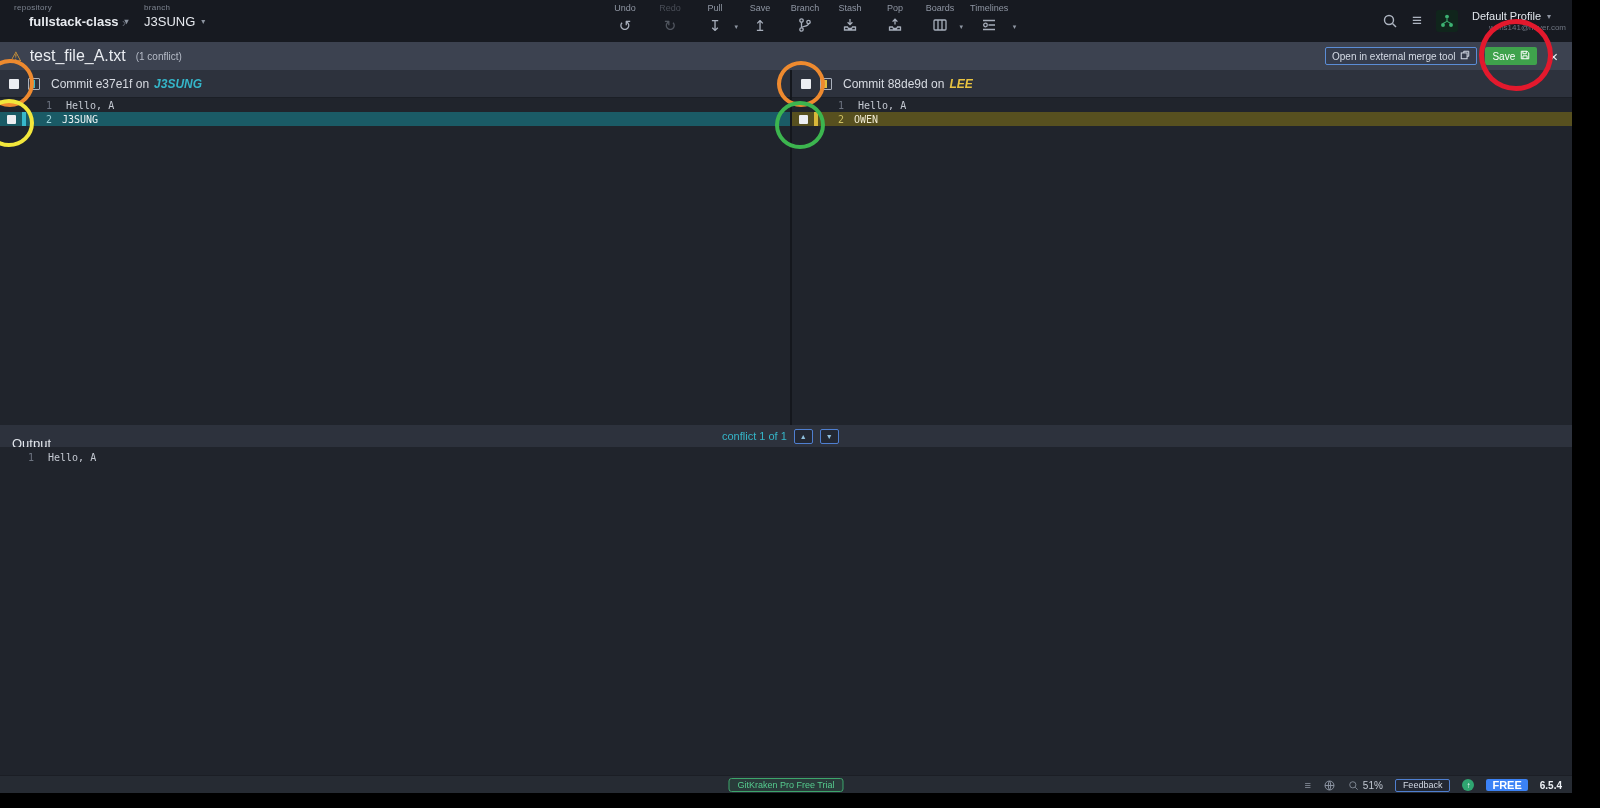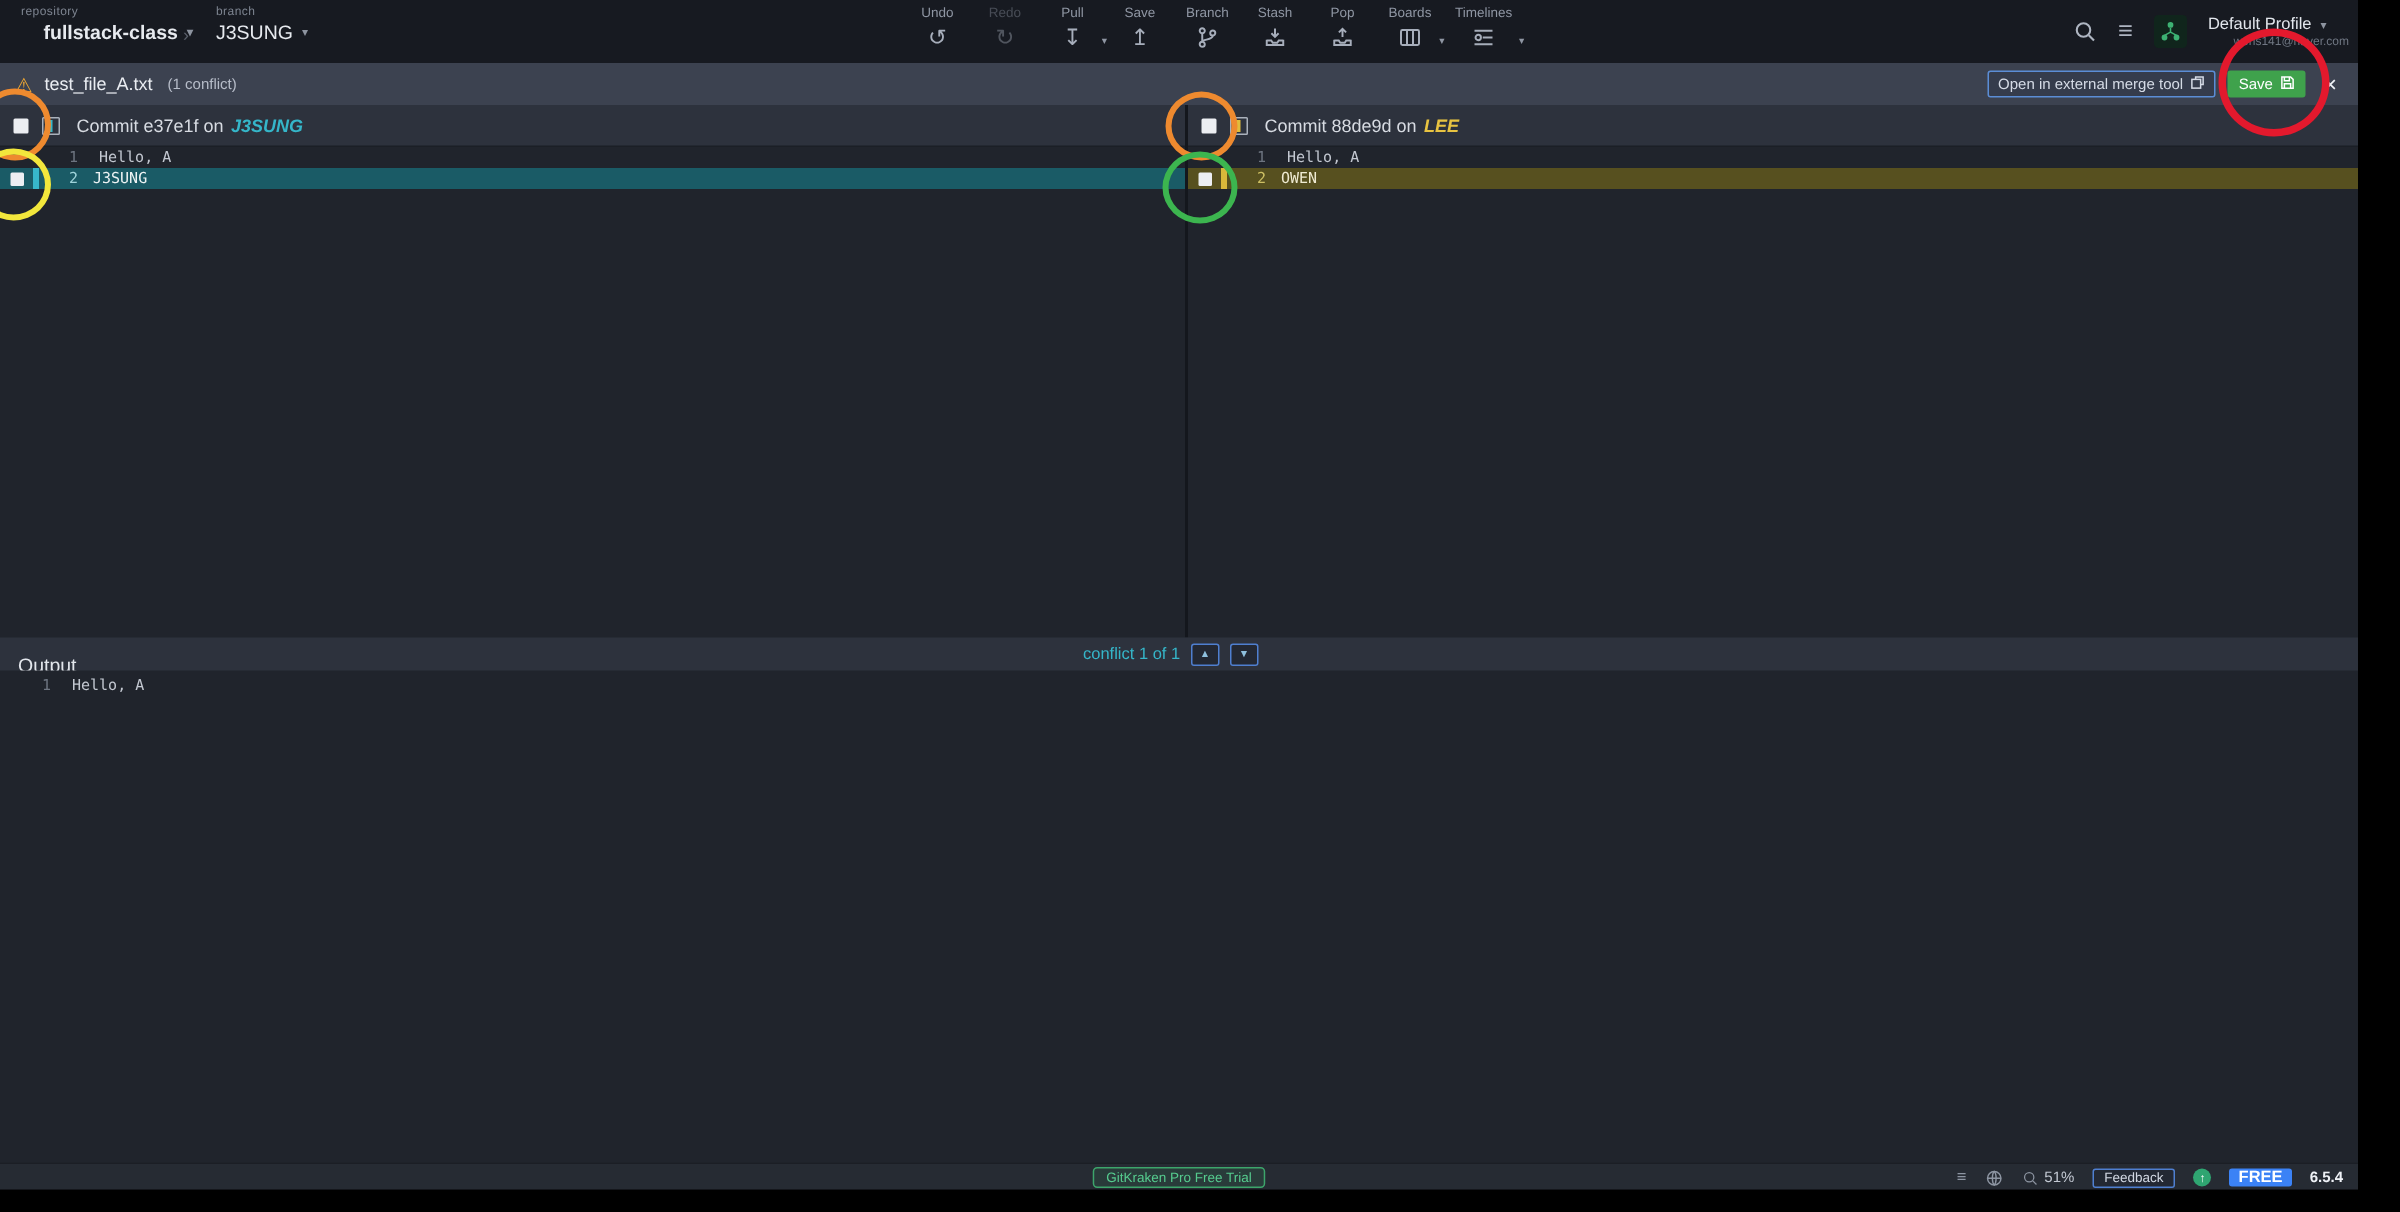--- a/index.html
+++ b/index.html
@@ -31,21 +31,21 @@
   .icon-btn svg { stroke:#aeb5c1; fill:none; stroke-width:1.4; }
   .hamburger { font-size:17px; }
   .avatar { width:22px; height:22px; border-radius:3px; background:#10251c; display:flex; align-items:center; justify-content:center; }
   .profile-block { cursor:pointer; }
   .profile-name-row { display:flex; align-items:center; gap:6px; font-size:11px; color:#e2e6ec; }
   .profile-email { font-size:8px; color:#6f7682; margin-top:1px;margin-left:17px; }
 
   
   .conflict-bar { position:absolute; left:0; top:42px; width:1572px; height:28px; background:#3c4250; display:flex; align-items:center; padding:0 10px; }
   .warn-icon { color:#f0a832; font-size:13px; margin-right:8px; }
-  .conflict-file { font-size:12px; color:#eaedf2; }
+  .conflict-file { font-size:16px; color:#eaedf2; }
   .conflict-count { font-size:10px; color:#b6bcc8; margin-left:10px; }
   .ext-btn { margin-left:auto; height:18px; display:flex; align-items:center; gap:5px; padding:0 6px; border:1px solid #5b8dd6; border-radius:2px; background:rgba(40,50,70,.35); font-size:10px; color:#d5dbe6; cursor:pointer; }
   .ext-btn svg { stroke:#d5dbe6; fill:none; stroke-width:1.2; }
   .save-btn { margin-left:8px; height:18px; display:flex; align-items:center; gap:5px; padding:0 7px; border-radius:2px; background:#3fa24c; font-size:10px; color:#fff; border:none; cursor:pointer; }
   .save-btn svg { stroke:#fff; fill:none; stroke-width:1.2; }
   .close-x { margin-left:12px; margin-right:4px; color:#eef1f6; font-size:15px; cursor:pointer; line-height:1; }
 
   
   .merge-area { position:absolute; left:0; top:70px; width:1572px; height:355px; background:#20242c; }
   .panel { position:absolute; top:0; height:355px; }

